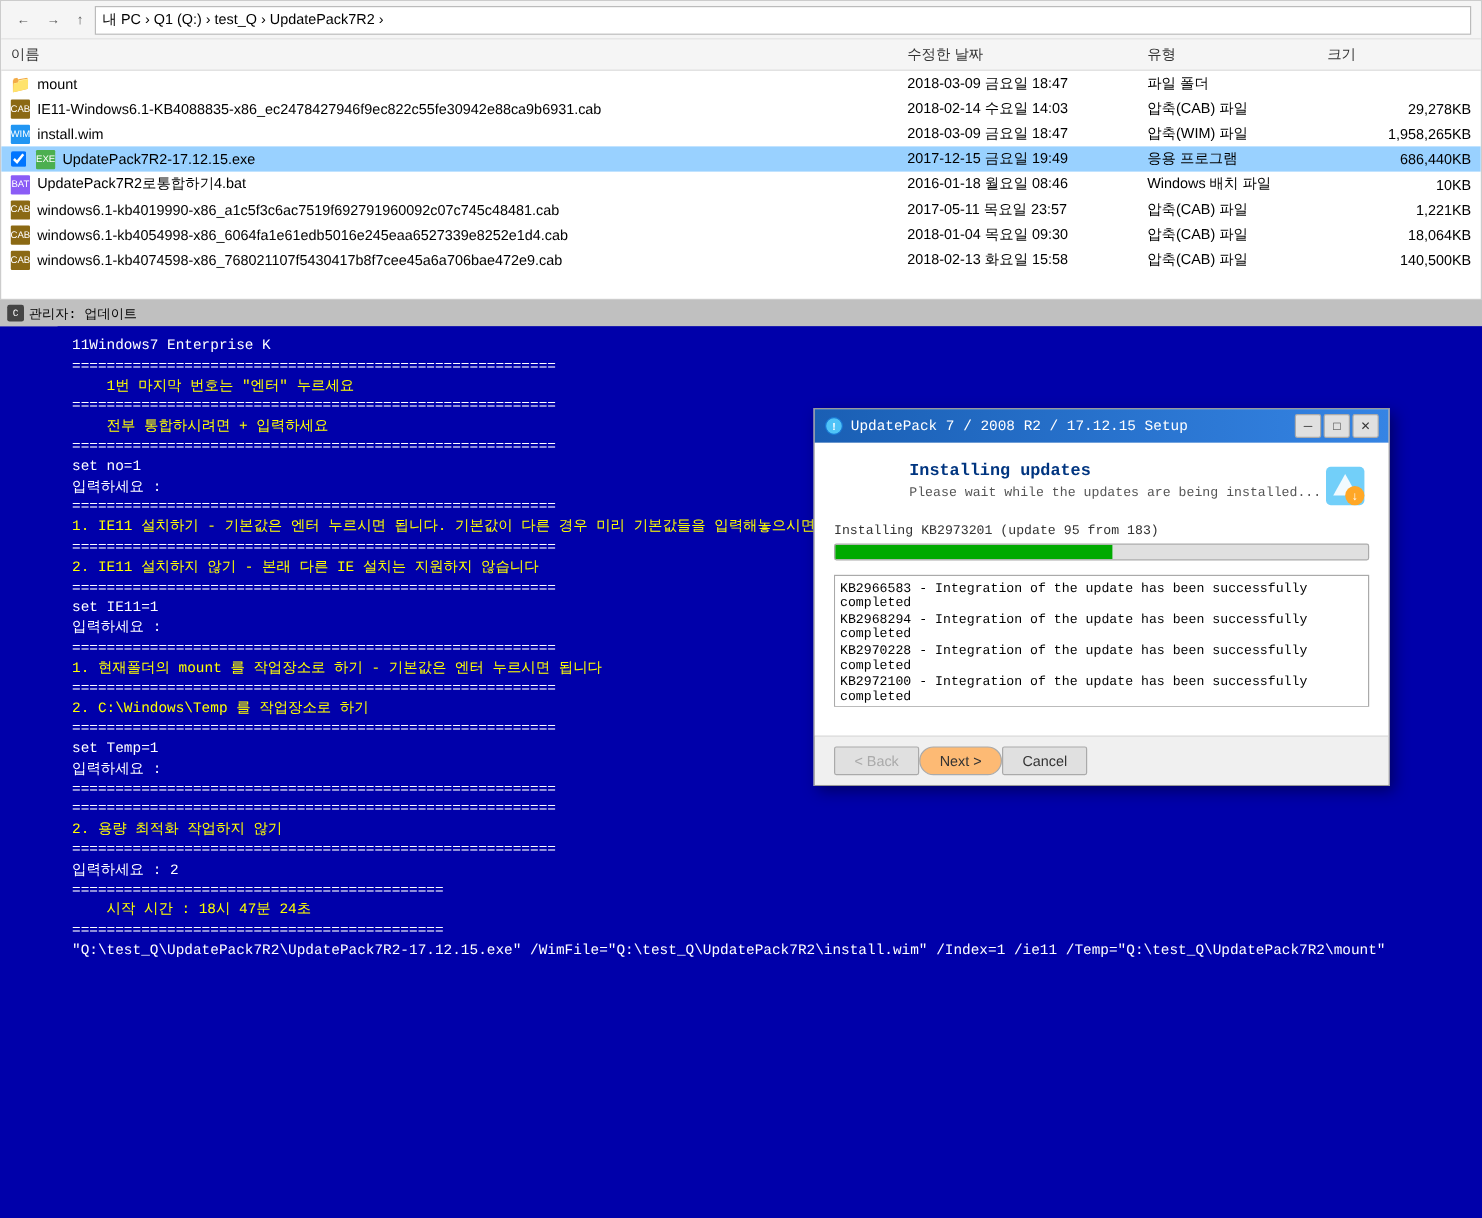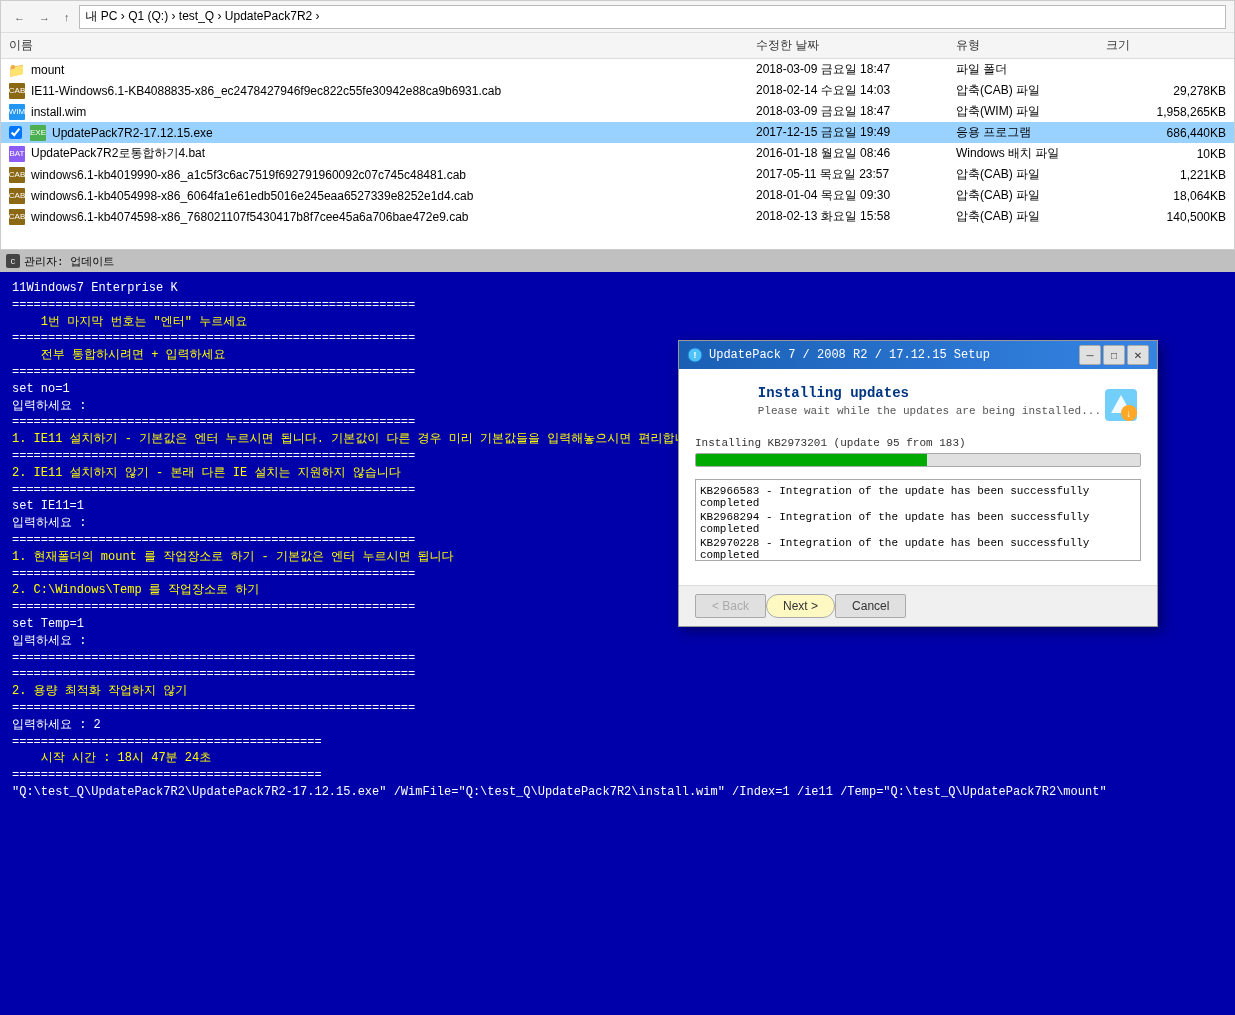--- a/index.html
+++ b/index.html
@@ -22,21 +22,21 @@
     .folder-icon { color: #ffc107; }
     .cab-icon { background: #8b6914; color: white; font-size: 8px; padding: 1px 2px; border-radius: 1px; text-align: center; }
     .wim-icon { background: #2196F3; color: white; font-size: 8px; padding: 1px 4px; border-radius: 1px; }
     .exe-icon { background: #4CAF50; color: white; font-size: 8px; padding: 1px 2px; border-radius: 1px; }
     .bat-icon { background: #8b5cf6; color: white; font-size: 8px; padding: 1px 2px; border-radius: 1px; }
 
     
     .cmd-window { background: #0000aa; color: #fff; height: 765px; font-family: 'Lucida Console', 'Courier New', monospace; font-size: 12px; padding: 0; position: relative; overflow: hidden; }
     .cmd-titlebar { background: #c0c0c0; color: #000; padding: 2px 6px; font-size: 11px; display: flex; align-items: center; gap: 4px; height: 22px; }
     .cmd-title-icon { width: 14px; height: 14px; background: #444; border-radius: 2px; display: inline-flex; align-items: center; justify-content: center; font-size: 8px; color: white; }
-    .cmd-content { background: #0000aa; color: #fff; padding: 8px 12px; height: calc(765px - 22px); overflow: hidden; }
+    .cmd-content { background: #0000aa; color: #fff; padding: 8px 12px; height: calc(765px - 22px); overflow: hidden; margin-left: 48px; }
     .cmd-line { white-space: pre; line-height: 1.4; }
     .cmd-line.separator { color: #fff; }
     .cmd-line.highlight { color: #ffff00; }
 
     
     .setup-dialog { position: absolute; top: 90px; left: 678px; width: 480px; background: #f0f0f0; border: 1px solid #999; box-shadow: 4px 4px 12px rgba(0,0,0,0.4); z-index: 100; }
     .dialog-titlebar { background: linear-gradient(to right, #1a5fb4, #3584e4); color: white; padding: 4px 8px; display: flex; align-items: center; justify-content: space-between; height: 28px; }
     .dialog-title-left { display: flex; align-items: center; gap: 6px; font-size: 12px; font-weight: normal; }
     .dialog-title-icon { width: 16px; height: 16px; }
     .dialog-controls { display: flex; gap: 2px; }
@@ -47,31 +47,31 @@
     .dialog-header-text h2 { font-size: 14px; font-weight: bold; color: #003580; margin-bottom: 4px; }
     .dialog-header-text p { font-size: 11px; color: #555; }
     .dialog-header-icon { width: 40px; height: 40px; }
 
     .progress-section { margin-bottom: 12px; }
     .progress-label { font-size: 11px; color: #333; margin-bottom: 4px; }
     .progress-bar-outer { background: #e0e0e0; border: 1px solid #aaa; height: 14px; border-radius: 2px; overflow: hidden; }
     .progress-bar-inner { background: #00aa00; height: 100%; width: 52%; }
 
     .log-section { margin-bottom: 8px; }
-    .log-box { border: 1px solid #aaa; background: white; height: 82px; overflow-y: scroll; padding: 4px; font-size: 11px; }
+    .log-box { border: 1px solid #aaa; background: white; height: 110px; overflow-y: scroll; padding: 4px; font-size: 11px; }
     .log-entry { padding: 1px 0; color: #000; }
 
     .dialog-footer { background: #f0f0f0; padding: 8px 16px; border-top: 1px solid #ddd; display: flex; align-items: center; justify-content: space-between; }
     .footer-left { display: flex; flex-direction: column; }
     .footer-version { font-size: 10px; color: #777; }
     .footer-donate { font-size: 11px; color: #0066cc; cursor: pointer; text-decoration: underline; }
     .footer-buttons { display: flex; gap: 0; }
     .footer-btn { padding: 4px 16px; font-size: 12px; background: #e0e0e0; border: 1px solid #aaa; border-radius: 2px; cursor: pointer; color: #333; }
     .footer-btn:disabled { color: #aaa; }
-    .footer-btn.primary { background: #fef9c3; border-radius: 15px; }
+    .footer-btn.primary { background: #fdba74; border-radius: 15px; }
   </style>
 </head>
 <body>
 
 <div class="explorer">
   <div class="explorer-toolbar">
     <button class="nav-btn">←</button>
     <button class="nav-btn">→</button>
     <button class="nav-btn">↑</button>
     <div class="breadcrumb-bar">

